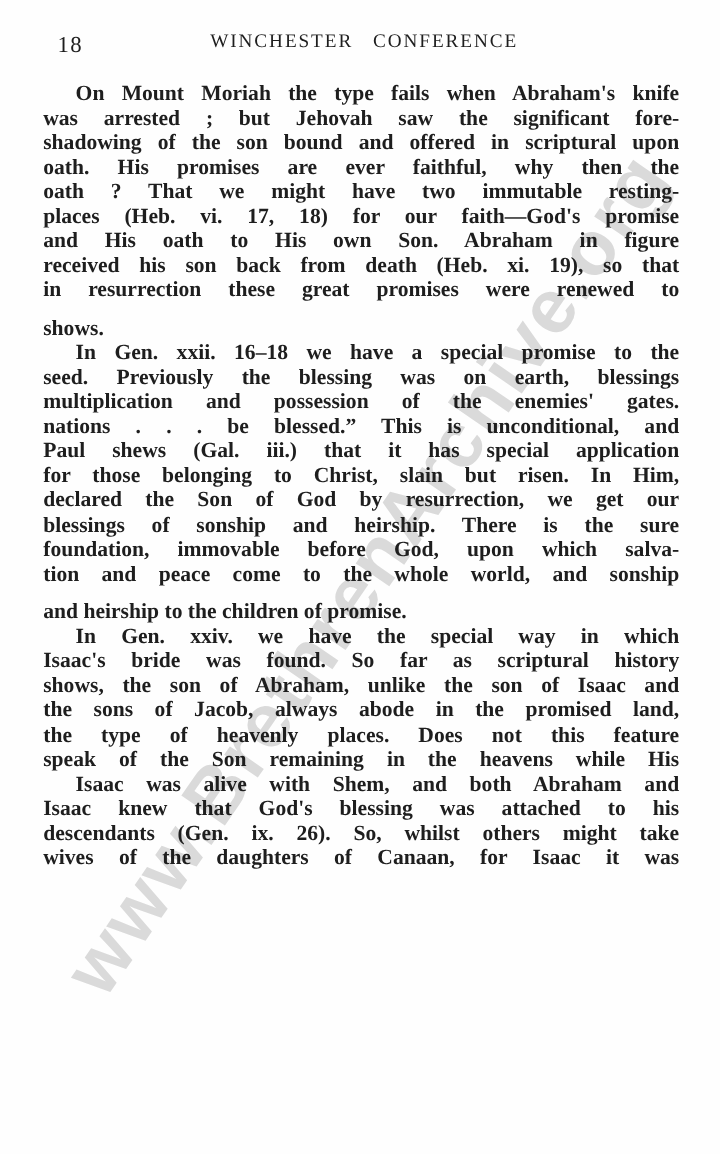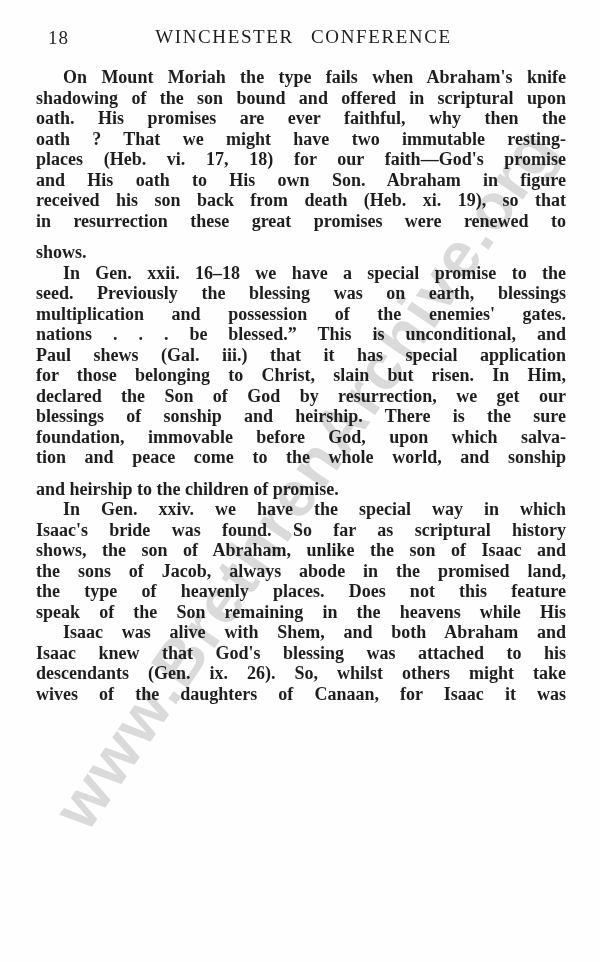--- a/index.html
+++ b/index.html
@@ -43,21 +43,21 @@
     top: 1px;
     font-size: 19px;
     letter-spacing: 1px;
   }
   .header-title {
     position: absolute;
     left: 0;
     right: 0;
     top: 0;
     text-align: center;
-    font-size: 19px;
+    font-size: 16px;
     letter-spacing: 1.6px;
     word-spacing: 11px;
   }
   .body-text { width: 530px; }
   .line {
     font-size: 18px;
     line-height: 20.5px;
     text-align: justify;
     text-align-last: justify;
     white-space: normal;
@@ -72,20 +72,21 @@
 <div class="watermark">www.BrethrenArchive.org</div>
 
 <div class="page">
   <div class="header">
     <span class="page-number">18</span>
     <span class="header-title">WINCHESTER CONFERENCE</span>
   </div>
   <div class="body-text">
       <div class="paragraph">
         <div class="line first">On Mount Moriah the type fails when Abraham's knife</div>
+        <div class="line">was arrested ; but Jehovah saw the significant fore-</div>
         <div class="line">shadowing of the son bound and offered in scriptural upon</div>
         <div class="line">oath. His promises are ever faithful, why then the</div>
         <div class="line">oath ? That we might have two immutable resting-</div>
         <div class="line">places (Heb. vi. 17, 18) for our faith—God's promise</div>
         <div class="line">and His oath to His own Son. Abraham in figure</div>
         <div class="line">received his son back from death (Heb. xi. 19), so that</div>
         <div class="line">in resurrection these great promises were renewed to</div>
         <div class="line para-end">shows.</div>
       </div>
       <div class="paragraph">

